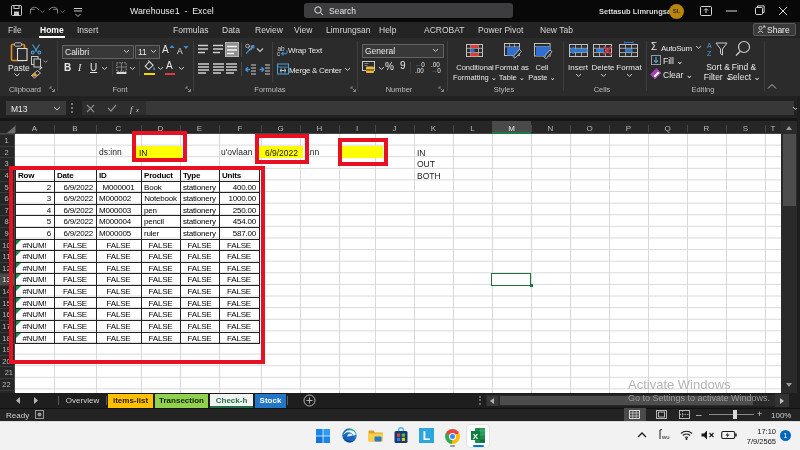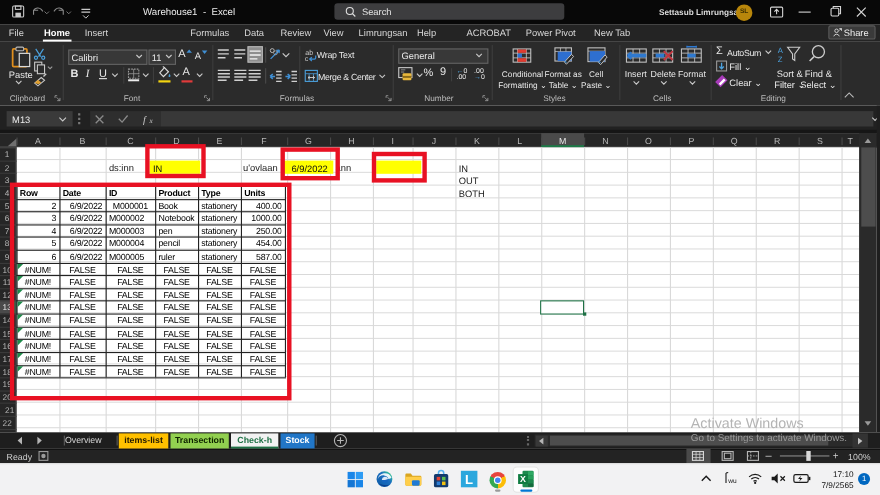--- a/index.html
+++ b/index.html
@@ -626,21 +626,21 @@
 <svg style="left:785px;top:382px" width="8" height="6" viewBox="0 0 8 6">
     <path d="M1 1 L4 5 L7 1z" fill="#9a9a9a"></path>
   </svg>
 <div class="abs" style="left:797px;top:96px;width:3px;height:297px;background:#1e1e1e;"></div>
 <div class="abs" style="left:0;top:393px;width:800px;height:15px;background:#1e1e1e;"></div>
 <svg style="left:14px;top:396px" width="28" height="9" viewBox="0 0 28 9">
 <path d="M6 1 L2 4.5 L6 8z" fill="#b5b5b5"></path>
 <path d="M20 1 L24 4.5 L20 8z" fill="#b5b5b5"></path>
   </svg>
 <div class="abs" style="left:58px;top:396px;width:1px;height:9px;background:#5a5a5a;"></div>
-<div class="tx" style="left:59px;top:396px;width:47px;text-align:left;font-size:8px;color:#d8d8d8;">Overview</div>
+<div class="tx" style="left:59px;top:396px;width:47px;text-align:center;font-size:8px;color:#d8d8d8;">Overview</div>
 <div class="abs" style="left:106px;top:396px;width:1px;height:9px;background:#5a5a5a;"></div>
 <div class="abs" style="left:108px;top:393.5px;width:45px;height:14px;background:#ffc000;"></div>
 <div class="tx" style="left:108px;top:396px;width:45px;text-align:center;font-size:8px;font-weight:600;color:#241a00;">items-list</div>
 <div class="abs" style="left:155px;top:393.5px;width:53px;height:14px;background:#92d050;"></div>
 <div class="tx" style="left:155px;top:396px;width:53px;text-align:center;font-size:8px;font-weight:600;color:#0f2500;">Transection</div>
 <div class="abs" style="left:210px;top:393.5px;width:43px;height:14px;background:#f2f2f2;border-bottom:2px solid #1e7145;box-sizing:border-box;"></div>
 <div class="tx" style="left:210px;top:395.5px;width:43px;text-align:center;font-size:8px;font-weight:bold;color:#1e7145;">Check-h</div>
 <div class="abs" style="left:255px;top:393.5px;width:31px;height:14px;background:#2176c7;"></div>
 <div class="tx" style="left:255px;top:396px;width:31px;text-align:center;font-size:8px;font-weight:600;color:#fff;">Stock</div>
 <div class="abs" style="left:287px;top:396px;width:1px;height:9px;background:#5a5a5a;"></div>

